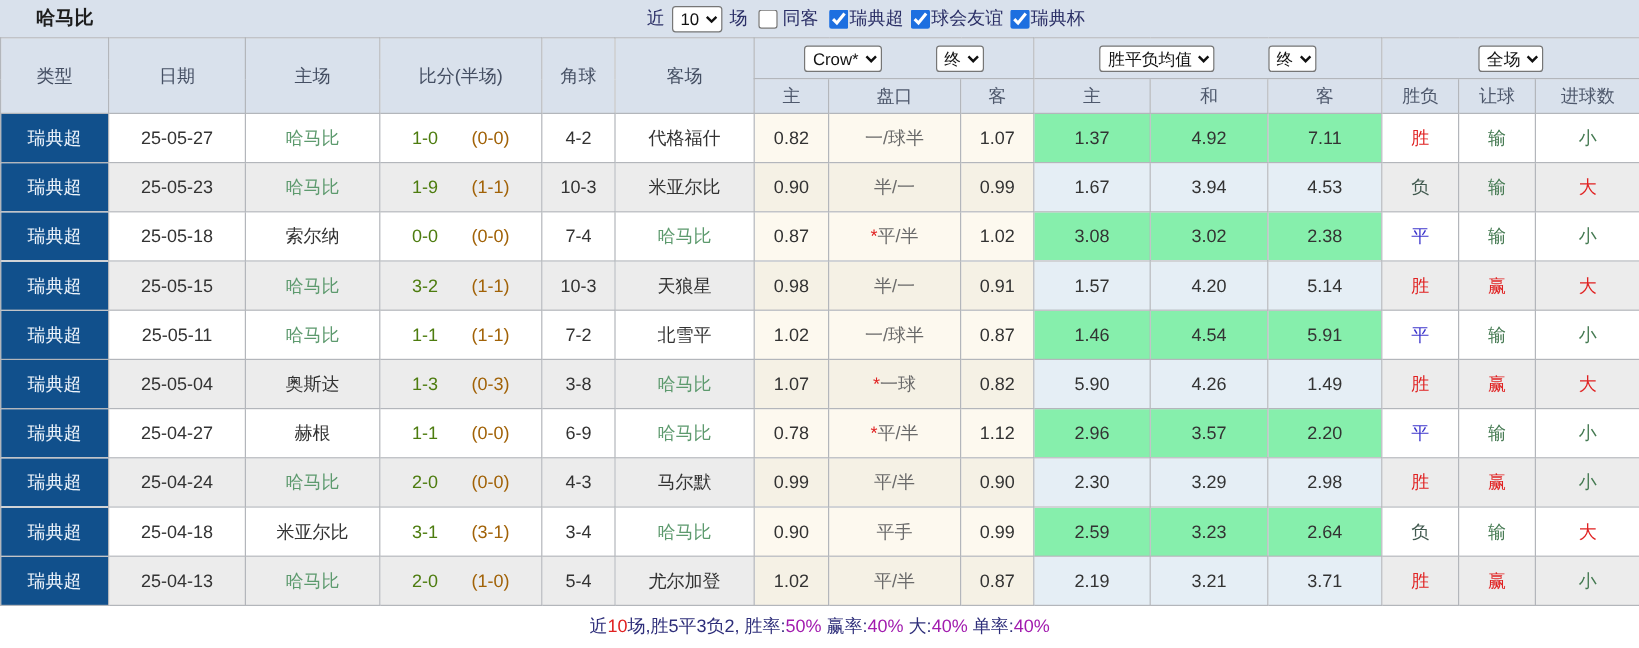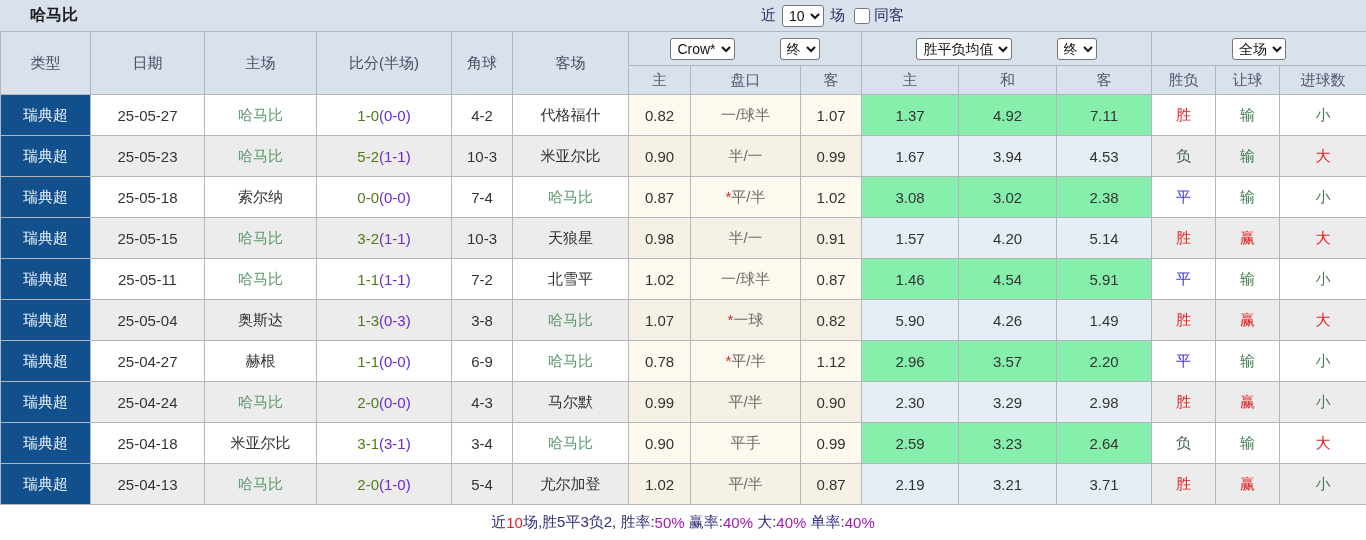--- a/index.html
+++ b/index.html
@@ -67,21 +67,21 @@
   .hgroup-cell select { margin: 0 20px; }
   tbody td { height: 41px; font-size: 15px; color: #333; background: #ffffff; }
   tr.even td.plain { background: #ececec; }
   td.league { background: #11508c; color: #eef4fb; }
   td.ah-cell { background: #fdf9ef; }
   tr.even td.ah-cell { background: #f5f1e5; }
   td.eu-cell { background: #86efac; }
   tr.even td.eu-cell { background: #e5eef5; }
   .team-subject { color: #5d9a6e; }
   .score-main { color: #4d7c0f; }
-  .score-half { color: #6d28d9; }
+  .score-half { color: #a16207; padding-left: 28px; }
   .line-text { color: #6a6a6a; }
   .star { color: #e02222; }
   .c-red   { color: #e02222; }
   .c-green { color: #457a52; }
   .c-blue  { color: #3c35cc; }
   .c-dark  { color: #41594f; }
   
   .footer {
     height: 35px;
     display: flex;
@@ -101,20 +101,21 @@
 <div class="topbar">
   <span class="title">哈马比</span>
   <div class="controls">
     <span>近</span>
     <select>
       <option>10</option>
     </select>
     <span>场</span>
     <input type="checkbox" id="same-venue-cb" style="">
     <span>同客</span>
+    <span id="filters-mount"><input type="checkbox" checked="" style=""><span>瑞典超</span><input type="checkbox" checked="" style=""><span>球会友谊</span><input type="checkbox" checked="" style=""><span>瑞典杯</span></span>
   </div>
 </div>
 
 <table>
   <colgroup>
     <col style="width:90px">
       <col style="width:114px">
       <col style="width:112px">
     <col style="width:135px">
       <col style="width:61px">
@@ -186,21 +187,21 @@
         <td class="eu-cell">4.92</td>
         <td class="eu-cell">7.11</td>
         <td class="plain c-red">胜</td>
         <td class="plain c-green">输</td>
         <td class="plain c-green">小</td>
       </tr>
       <tr class="even">
         <td class="league">瑞典超</td>
         <td class="plain">25-05-23</td>
         <td class="plain"><span class="team-subject">哈马比</span></td>
-        <td class="plain"><span class="score-main">5-2</span><span class="score-half">(1-1)</span></td>
+        <td class="plain"><span class="score-main">1-9</span><span class="score-half">(1-1)</span></td>
         <td class="plain">10-3</td>
         <td class="plain"><span class="">米亚尔比</span></td>
         <td class="ah-cell">0.90</td>
         <td class="ah-cell"><span class="line-text">半/一</span></td>
         <td class="ah-cell">0.99</td>
         <td class="eu-cell">1.67</td>
         <td class="eu-cell">3.94</td>
         <td class="eu-cell">4.53</td>
         <td class="plain c-dark">负</td>
         <td class="plain c-green">输</td>

